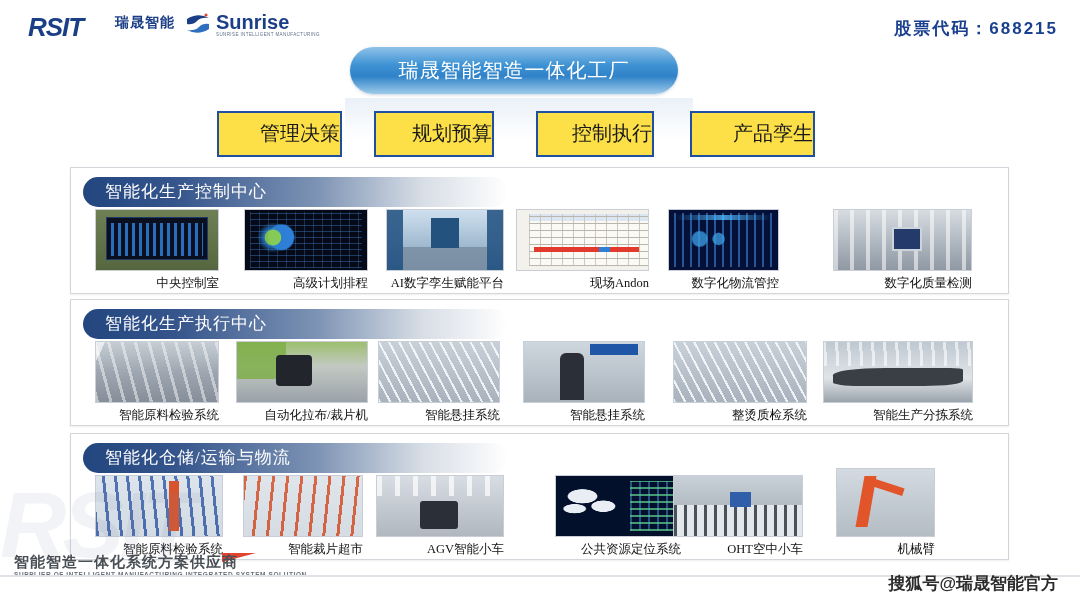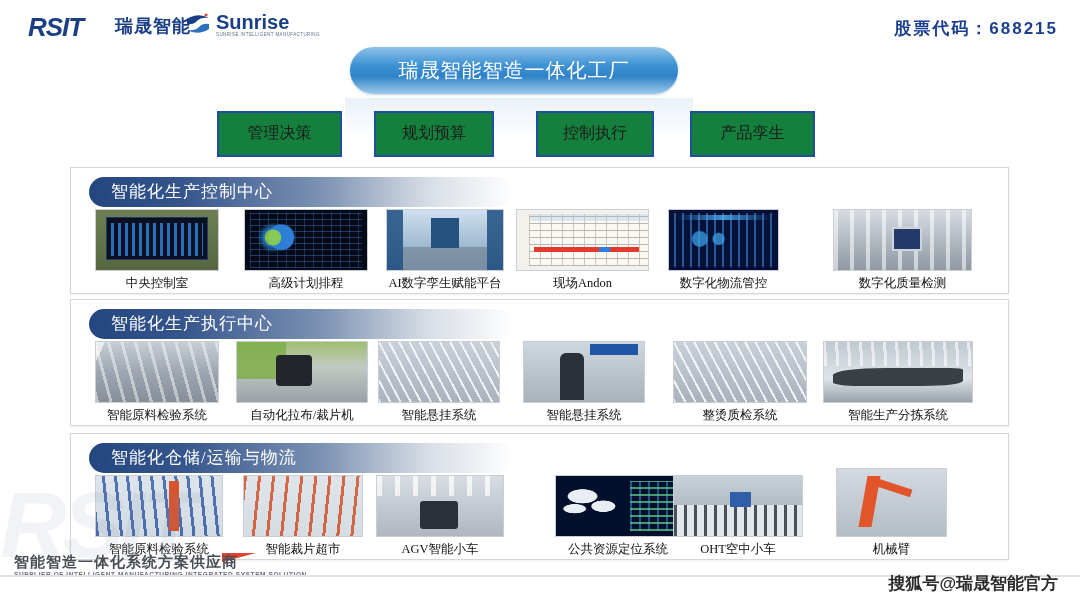--- a/index.html
+++ b/index.html
@@ -6,65 +6,65 @@
   body{
     width:1080px;height:604px;overflow:hidden;background:#ffffff;
     font-family:"Liberation Serif","DejaVu Serif",serif;position:relative;
   }
 
   
   #header{position:absolute;left:0;top:0;width:1080px;height:46px;}
   #logo-rsit{position:absolute;left:28px;top:12px;font-family:"Liberation Sans",sans-serif;
     font-weight:bold;font-style:italic;font-size:26px;color:#1b3f86;letter-spacing:-1px;}
   #logo-cn{position:absolute;left:115px;top:14px;font-family:"Liberation Sans",sans-serif;
-    font-weight:bold;font-size:18px;color:#1b3f86;letter-spacing:1px;}
+    font-weight:bold;font-size:14px;color:#1b3f86;letter-spacing:1px;}
   #sunrise-mark{position:absolute;left:185px;top:12px;width:26px;height:24px;}
   #logo-sunrise{position:absolute;left:216px;top:11px;font-family:"Liberation Sans",sans-serif;
     font-weight:bold;font-size:20px;color:#1b3f86;}
   #logo-sunrise-sub{position:absolute;left:216px;top:32px;font-family:"Liberation Sans",sans-serif;
     font-size:4.5px;color:#5f6f8f;letter-spacing:.4px;}
   #stock-code{position:absolute;right:22px;top:17px;font-family:"Liberation Sans",sans-serif;
     font-weight:bold;font-size:17px;color:#1a3f8f;letter-spacing:2px;}
 
   
   #title-pill{position:absolute;left:350px;top:47px;width:328px;height:47px;border-radius:24px;
     background:linear-gradient(180deg,#8fc2e8 0%,#3f93d4 38%,#2f82c8 62%,#9ecbea 100%);
     box-shadow:0 1px 3px rgba(40,80,130,.25);}
   #title-pill-text{position:absolute;left:0;top:0;width:328px;height:47px;line-height:47px;
     text-align:center;color:#ffffff;font-size:20px;letter-spacing:1px;}
 
   
   #band{position:absolute;left:345px;top:98px;width:348px;height:40px;
     background:linear-gradient(180deg,rgba(233,240,248,.95),rgba(250,252,254,.2));}
 
   
-  .pillar{position:absolute;top:111px;height:42px;border:2px solid #1f4fa0;background:#15803d;
-    text-align:center;line-height:40px;font-size:16px;color:#1a1a1a;}
+  .pillar{position:absolute;top:111px;height:42px;border:2px solid #1f4fa0;background:#fde047;
+    text-align:right;line-height:40px;font-size:20px;color:#1a1a1a;}
   #pillar-0{left:217px;width:121px;}
   #pillar-1{left:374px;width:116px;}
   #pillar-2{left:536px;width:114px;}
   #pillar-3{left:690px;width:121px;}
 
   
   .section{position:absolute;left:70px;width:937px;border:1px solid #d3d7dc;background:#ffffff;
     box-shadow:0 1px 2px rgba(0,0,0,.07);}
   #section-0{top:167px;height:125px;}
   #section-1{top:299px;height:125px;}
   #section-2{top:433px;height:125px;}
 
-  .sec-header{position:absolute;left:18px;top:9px;width:425px;height:30px;border-radius:15px;
+  .sec-header{position:absolute;left:12px;top:9px;width:425px;height:30px;border-radius:15px;
     background:linear-gradient(90deg,#23467f 0%,#35558c 22%,#7d93b4 55%,#d8dee6 80%,#ffffff 100%);}
   .sec-header-text{position:absolute;left:22px;top:0;height:30px;line-height:30px;color:#ffffff;
     font-size:17px;letter-spacing:1px;white-space:nowrap;}
 
   
   .card{position:absolute;top:41px;}
   .thumb{width:100%;height:62px;border:1px solid #c9ced6;box-sizing:border-box;overflow:hidden;
     position:relative;background:#9aa3ad;}
-  .cap{margin-top:4px;text-align:center;font-size:12.5px;color:#111111;white-space:nowrap;}
+  .cap{margin-top:4px;text-align:right;font-size:12.5px;color:#111111;white-space:nowrap;}
 
   
   .t-wall{background:
      linear-gradient(180deg,#6f7f55 0%,#56663f 100%);}
   .t-wall::after{content:"";position:absolute;left:8%;top:12%;width:84%;height:72%;
      background:#0a1020;
      box-shadow:inset 0 0 0 1px #1d3a66;}
   .t-wall::before{content:"";position:absolute;left:12%;top:22%;width:76%;height:54%;z-index:2;
      background:
       repeating-linear-gradient(90deg,#2f7fd8 0 3px,transparent 3px 7px);
@@ -298,21 +298,21 @@
     <div class="cap">智能裁片超市</div>
   </div>
   <div class="card" style="left:452px;width:126px;margin-left:32px;">
     <div class="thumb t-map"></div>
     <div class="cap">公共资源定位系统</div>
   </div>
   <div class="card" style="left:602px;width:130px;">
     <div class="thumb t-oht"></div>
     <div class="cap">OHT空中小车</div>
   </div>
-  <div class="card" style="left:765px;width:111px;top:34px;">
+  <div class="card" style="left:765px;width:99px;top:34px;">
     <div class="thumb t-robot" style="height:69px;"></div>
     <div class="cap">机械臂</div>
   </div>
 </div>
 
 <div id="page-wm">RSIT</div>
 <div id="footer-band"></div>
 <div id="footer-arrow"></div>
 <div id="footer-cn">智能智造一体化系统方案供应商</div>
 <div id="footer-en">SUPPLIER OF INTELLIGENT MANUFACTURING INTEGRATED SYSTEM SOLUTION</div>

